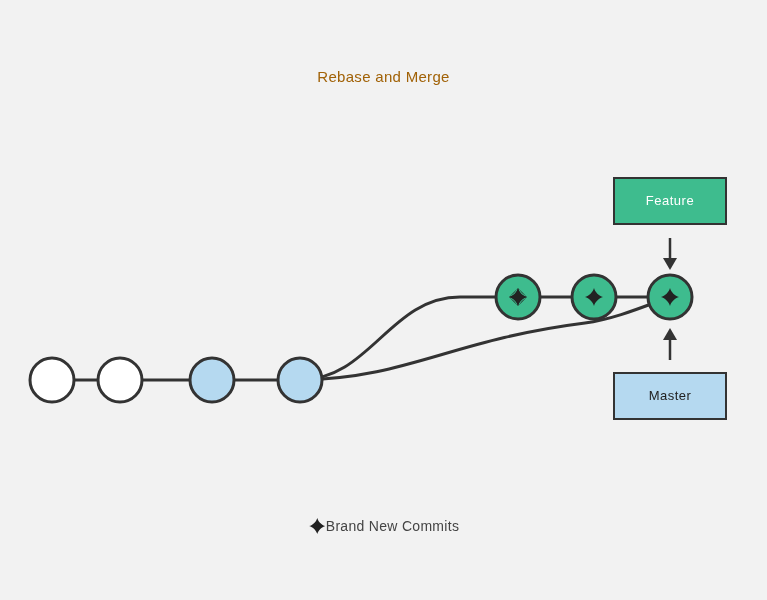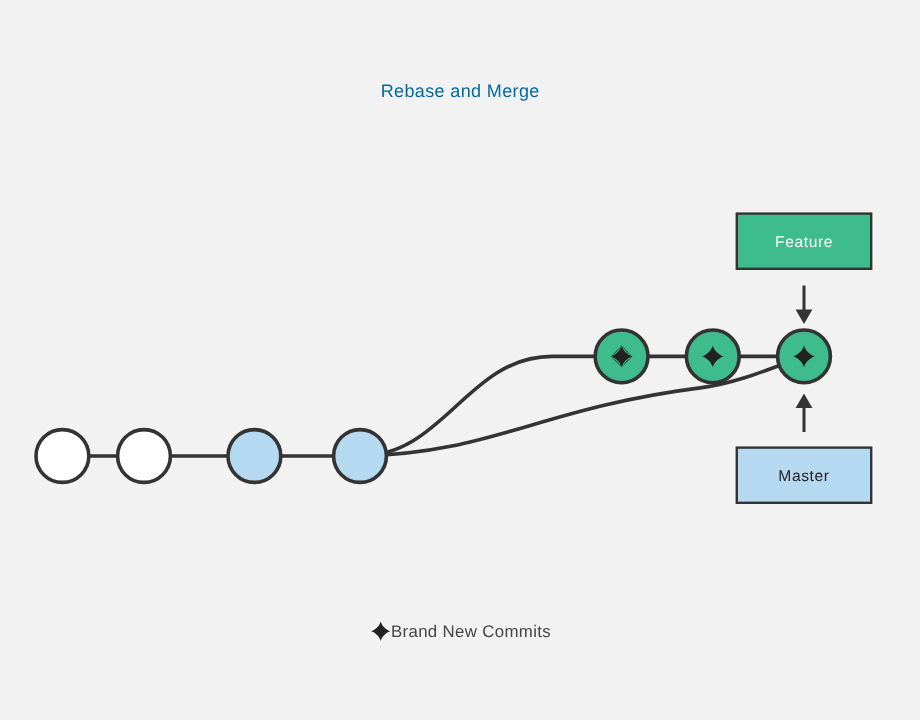--- a/index.html
+++ b/index.html
@@ -10,21 +10,21 @@
       font-family: -apple-system, BlinkMacSystemFont, "Segoe UI", Helvetica, Arial, sans-serif;
       position: relative;
       overflow: hidden;
     }
     .title {
       position: absolute;
       top: 68px;
       left: 50%;
       transform: translateX(-50%);
       font-size: 15px;
-      color: #0369a1;
+      color: #a16207;
       letter-spacing: 0.3px;
     }
     .svg-container {
       position: absolute;
       top: 0;
       left: 0;
       width: 767px;
       height: 600px;
     }
     .commit-circle {

